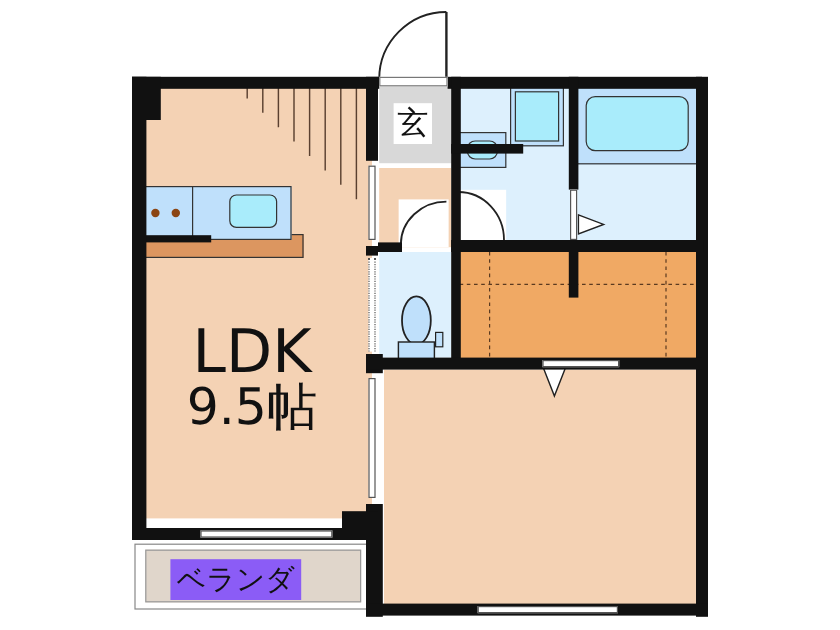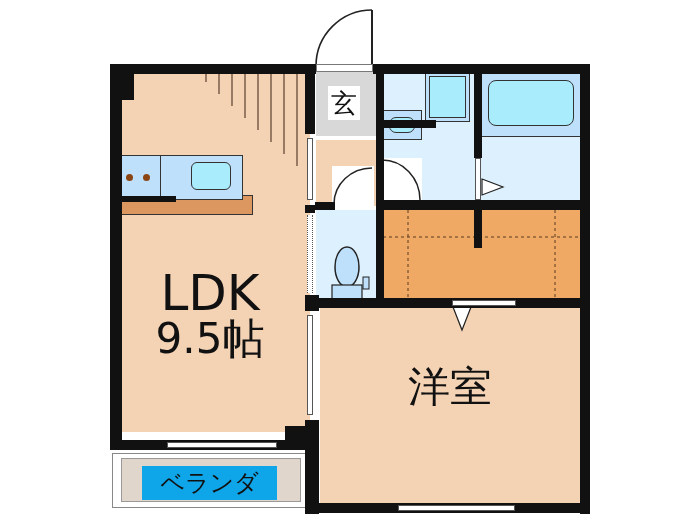--- a/index.html
+++ b/index.html
@@ -39,21 +39,21 @@
     <span class="abs" style="left:24px;top:18px;width:7px;height:7px;border-radius:50%;background:#8b4513;"></span>
   </div>
   <div class="abs" style="left:160px;top:155px;width:83px;height:45px;background:#bfe0fb;border:1px solid #333;">
     <span class="abs" style="left:30px;top:6px;width:40px;height:28px;border-radius:6px;background:#a9ecfb;border:1.5px solid #333;"></span>
   </div>
   <div class="wall" style="left:112px;top:196px;width:64px;height:6px;"></div>
 
   <div class="abs" style="left:112px;top:453px;width:197px;height:55px;background:#ffffff;border:1px solid #888;">
     <div class="abs" style="left:8px;top:4px;width:180px;height:44px;background:#e0d6cb;border:1px solid #999;"></div>
   </div>
-  <div class="label" style="left:142px;top:466px;width:135px;height:34px;background:#0ea5e9;font-size:24px;line-height:34px;">ベランダ</div>
+  <div class="label" style="left:142px;top:466px;width:109px;height:34px;background:#8b5cf6;font-size:24px;line-height:34px;">ベランダ</div>
 
   <div class="abs" style="left:316px;top:72px;width:62px;height:64px;background:#d8d8d8;"></div>
   <div class="label" style="left:328px;top:86px;width:32px;height:34px;background:#fff;font-size:26px;line-height:34px;">玄</div>
   <div class="abs" style="left:386px;top:72px;width:18px;height:32px;background:#f0a964;"></div>
 
   <div class="abs" style="left:316px;top:140px;width:60px;height:66px;background:#f4d2b4;"></div>
 
   <div class="abs" style="left:382px;top:72px;width:95px;height:130px;background:#ddf0fd;"></div>
   <div class="abs" style="left:382px;top:110px;width:40px;height:30px;background:#bfe0fb;border:1px solid #333;">
     <span class="abs" style="left:6px;top:6px;width:26px;height:16px;border-radius:7px;background:#a9ecfb;border:1.5px solid #333;"></span>
@@ -123,15 +123,14 @@
   <div class="abs" style="left:398px;top:505px;width:117px;height:6px;background:#fff;border:1px solid #555;"></div>
   <div class="abs" style="left:307px;top:315px;width:6px;height:100px;background:#fff;border:1px solid #555;"></div>
   <div class="abs" style="left:307px;top:138px;width:6px;height:62px;background:#fff;border:1px solid #555;"></div>
   <div class="abs" style="left:307px;top:215px;width:6px;height:78px;background:#fff;border-left:1px dotted #555;border-right:1px dotted #555;"></div>
   <div class="abs" style="left:452px;top:300px;width:64px;height:6px;background:#fff;border:1px solid #555;"></div>
   <div class="abs" style="left:475px;top:158px;width:6px;height:42px;background:#fff;border:1px solid #555;"></div>
   <div class="abs" style="left:316px;top:64px;width:57px;height:8px;background:#fff;border:1px solid #777;"></div>
 
   <div class="label" style="left:130px;top:268px;width:160px;font-size:50px;">LDK</div>
   <div class="label" style="left:130px;top:318px;width:160px;font-size:42px;">9.5帖</div>
-  <div class="label" style="left:360px;top:366px;width:180px;font-size:42px;">洋室</div>
 
 </div>
 
 </body></html>

